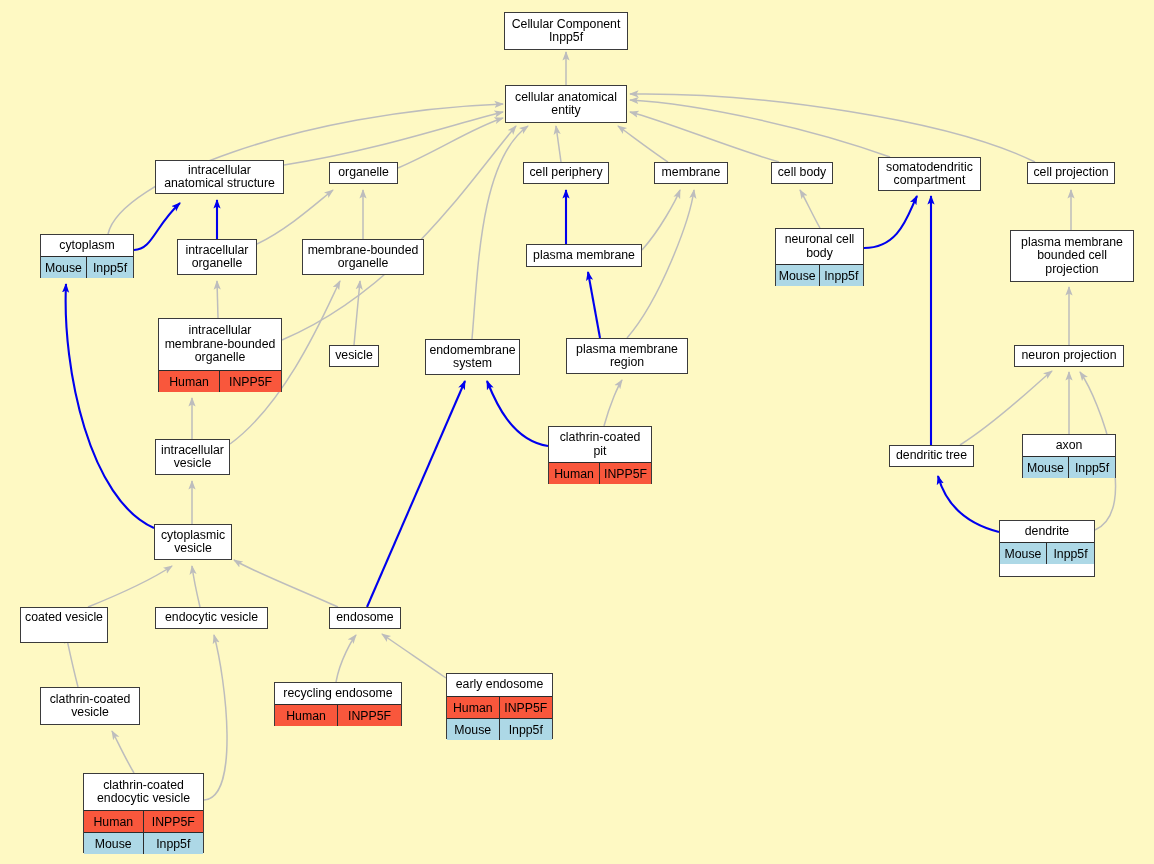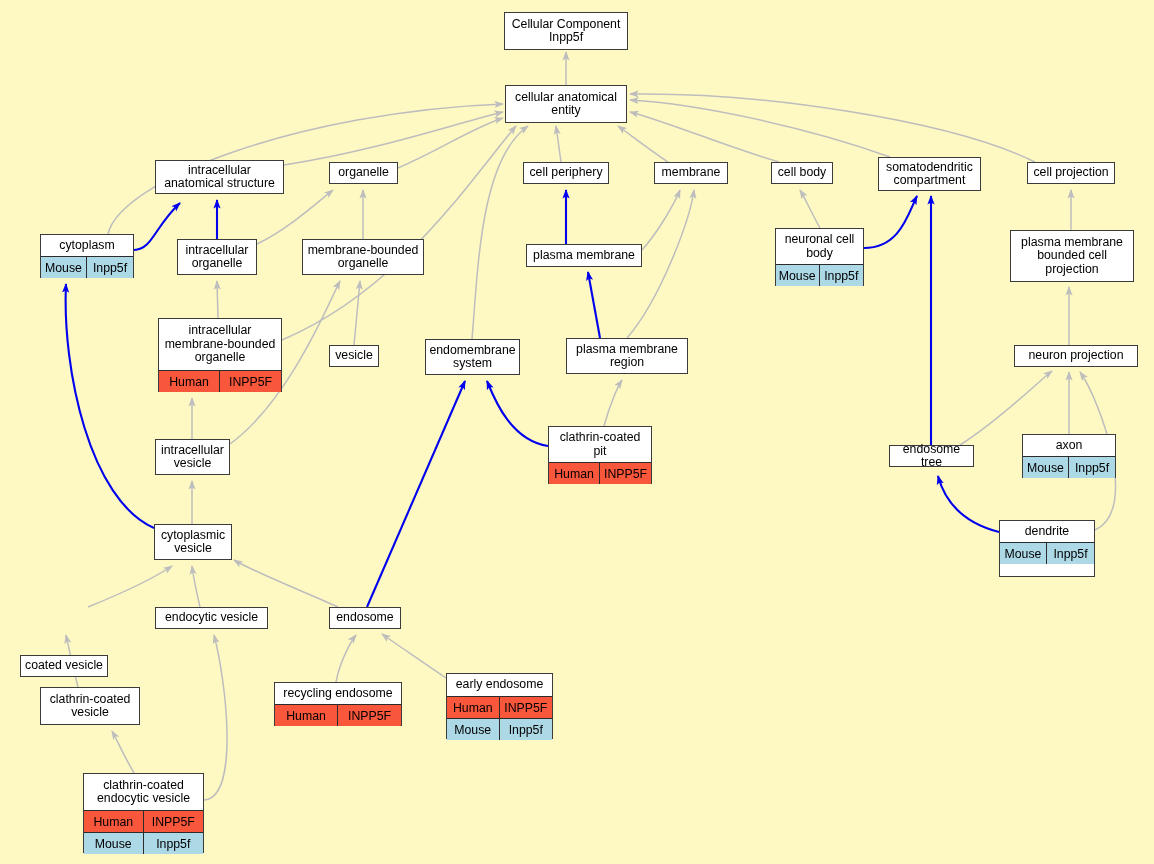--- a/index.html
+++ b/index.html
@@ -181,42 +181,42 @@
       <div class="node" style="left: 425px; top: 339px; width: 95px; height: 36px;">
         <div class="title" style="height: 34px;">
           <span>endomembrane<br>system</span>
         </div>
       </div>
       <div class="node" style="left: 566px; top: 338px; width: 122px; height: 36px;">
         <div class="title" style="height: 34px;">
           <span>plasma membrane<br>region</span>
         </div>
       </div>
-      <div class="node" style="left: 1014px; top: 345px; width: 124px; height: 22px;">
+      <div class="node" style="left: 1014px; top: 345px; width: 110px; height: 22px;">
         <div class="title" style="height: 20px;">
           <span>neuron projection</span>
         </div>
       </div>
       <div class="node" style="left: 548px; top: 426px; width: 104px; height: 58px;">
         <div class="title" style="height: 35px;">
           <span>clathrin-coated<br>pit</span>
         </div>
         <div class="annrow ann-human">
           <div class="cell">Human</div>
           <div class="cell">INPP5F</div>
         </div>
       </div>
       <div class="node" style="left: 155px; top: 439px; width: 75px; height: 36px;">
         <div class="title" style="height: 34px;">
           <span>intracellular<br>vesicle</span>
         </div>
       </div>
       <div class="node" style="left: 889px; top: 445px; width: 85px; height: 22px;">
         <div class="title" style="height: 20px;">
-          <span>endosome tree</span>
+          <span>dendritic tree</span>
         </div>
       </div>
       <div class="node" style="left: 1022px; top: 434px; width: 94px; height: 44px;">
         <div class="title" style="height: 21px;">
           <span>axon</span>
         </div>
         <div class="annrow ann-mouse">
           <div class="cell">Mouse</div>
           <div class="cell">Inpp5f</div>
         </div>
@@ -228,21 +228,21 @@
       </div>
       <div class="node" style="left: 999px; top: 520px; width: 96px; height: 57px;">
         <div class="title" style="height: 21px;">
           <span>dendrite</span>
         </div>
         <div class="annrow ann-mouse">
           <div class="cell">Mouse</div>
           <div class="cell">Inpp5f</div>
         </div>
       </div>
-      <div class="node" style="left: 20px; top: 607px; width: 88px; height: 22px; margin-top: 48px;">
+      <div class="node" style="left: 20px; top: 607px; width: 88px; height: 36px;">
         <div class="title" style="height: 20px;">
           <span>coated vesicle</span>
         </div>
       </div>
       <div class="node" style="left: 155px; top: 607px; width: 113px; height: 22px;">
         <div class="title" style="height: 20px;">
           <span>endocytic vesicle</span>
         </div>
       </div>
       <div class="node" style="left: 329px; top: 607px; width: 72px; height: 22px;">

